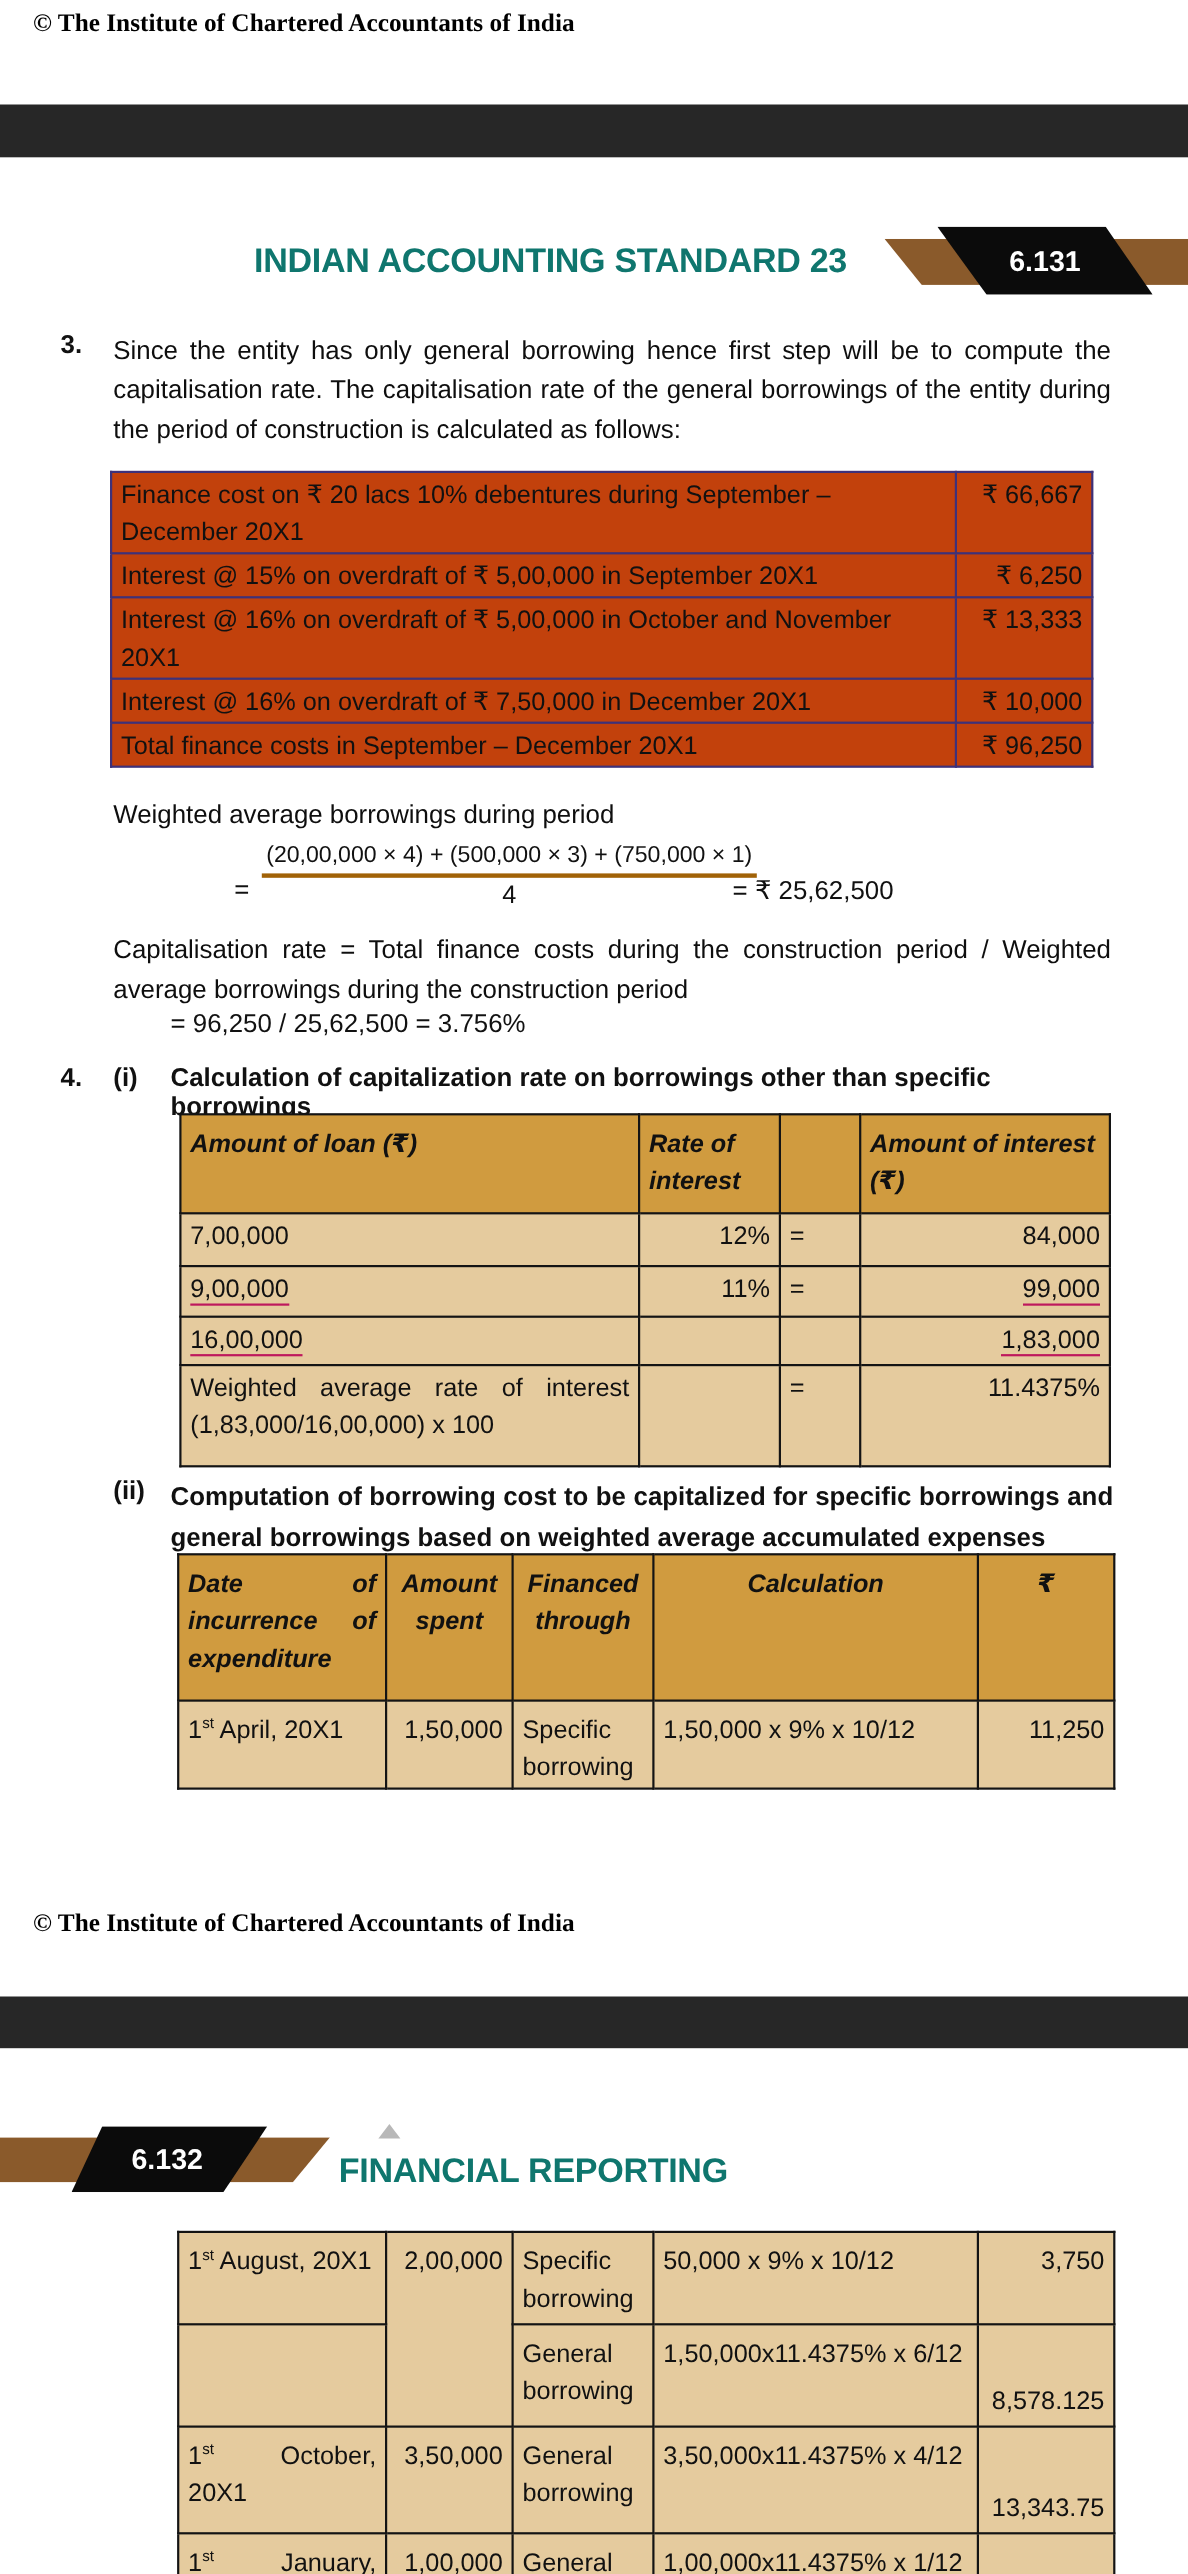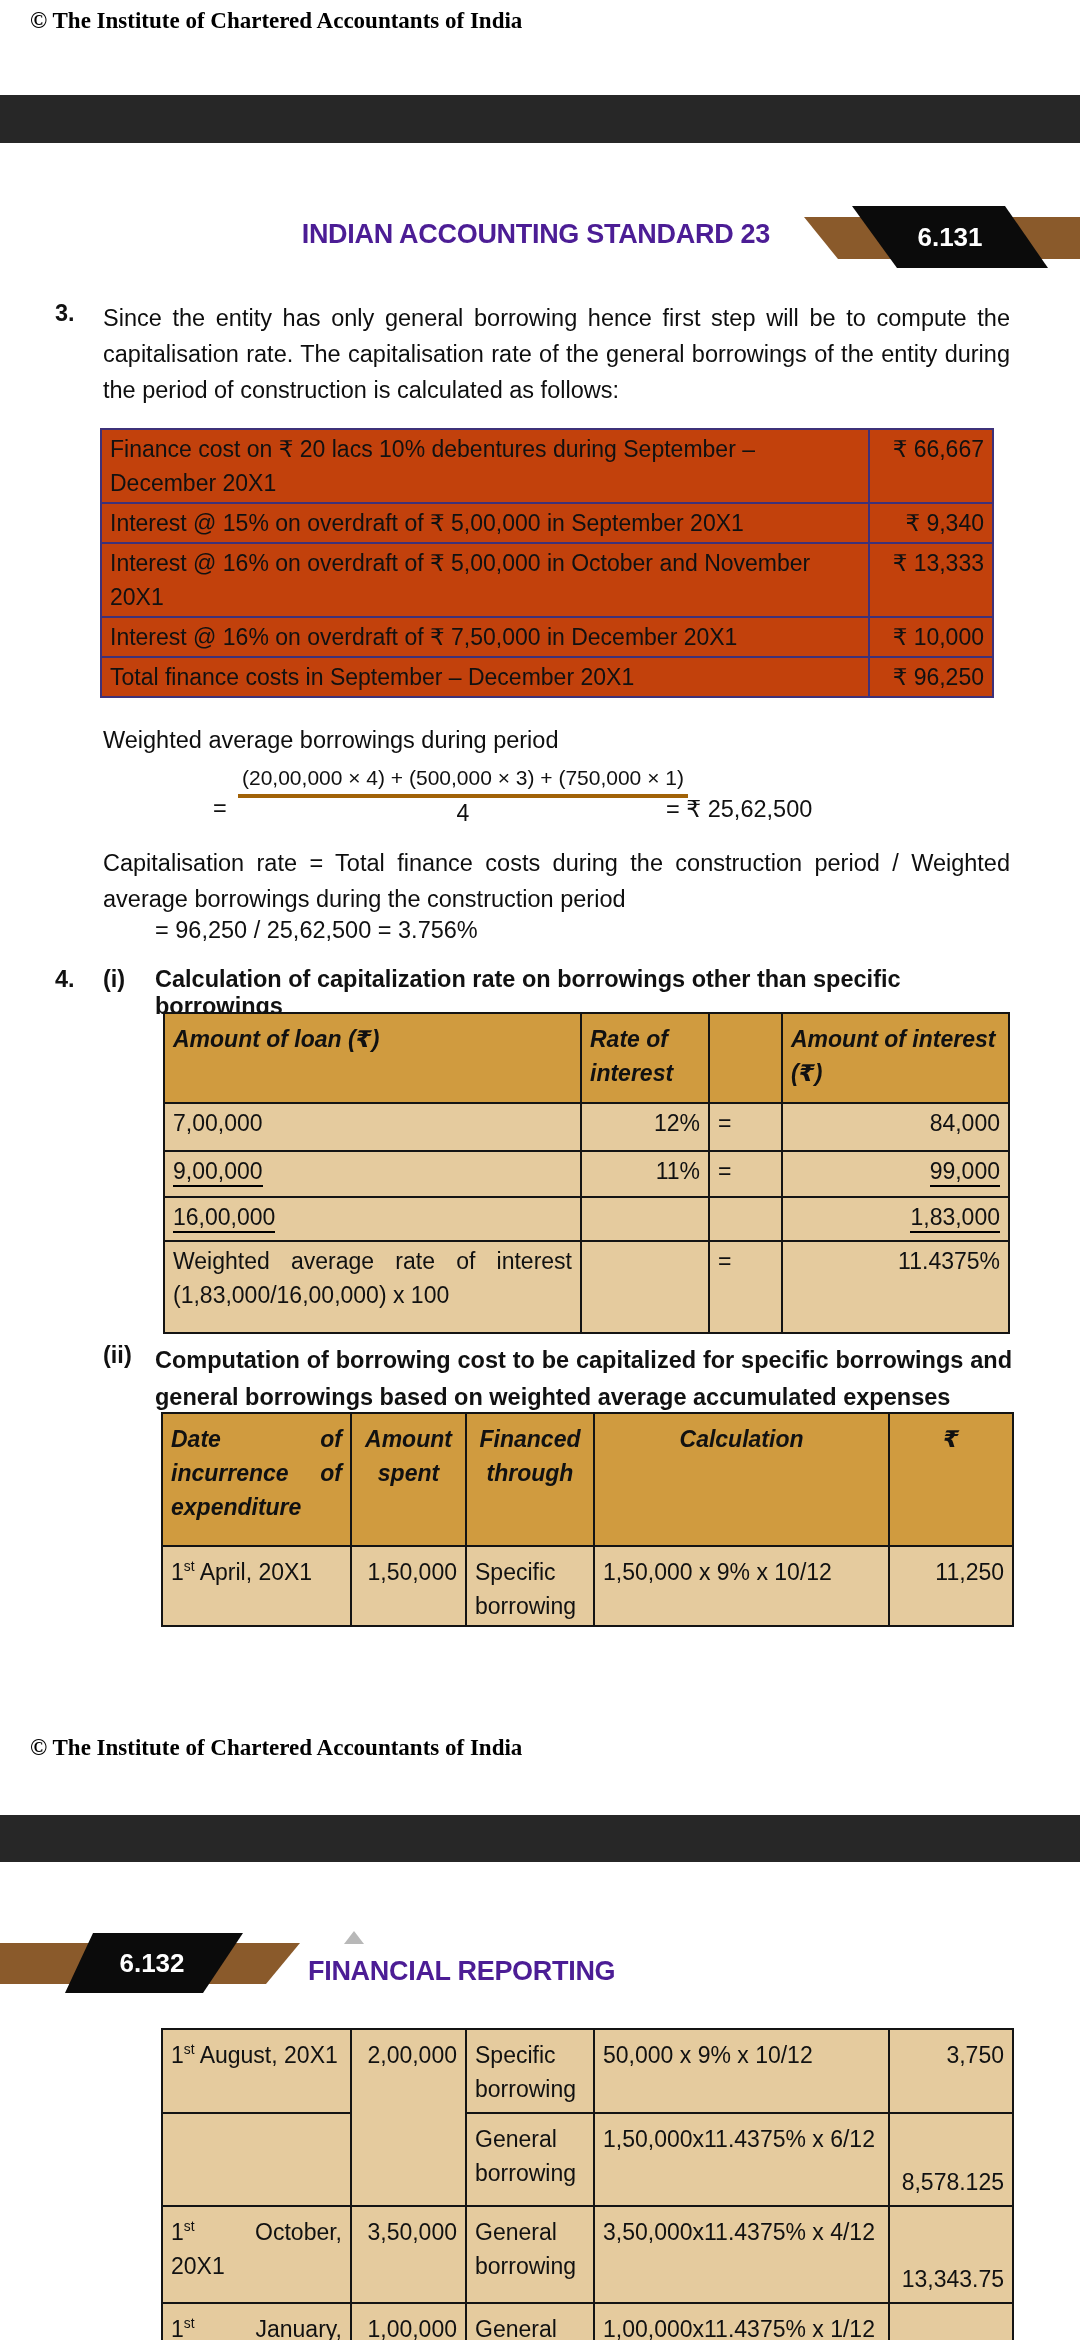--- a/index.html
+++ b/index.html
@@ -17,21 +17,21 @@
   .band1 { left:788px; top:217px; width:292px; height:42px;
            clip-path:polygon(16px 0,100% 0,100% 100%,50px 100%); }
   .band2 { left:0; top:1943px; width:300px; height:41px;
            clip-path:polygon(0 0,100% 0,266px 100%,0 100%); }
   .tab { position:absolute; background:#0b0b0b; color:#fff; font-weight:bold; font-size:26px;
          display:flex; align-items:center; justify-content:center; }
   .tab1 { left:852px; top:206px; width:196px; height:62px;
           clip-path:polygon(0 0,153px 0,100% 100%,45px 100%); }
   .tab2 { left:57px; top:1933px; width:190px; height:60px;
           clip-path:polygon(36px 0,186px 0,146px 100%,8px 100%); }
-  .page-title { position:absolute; font-weight:bold; font-size:27px; color:#4c1d95; letter-spacing:-0.3px; }
+  .page-title { position:absolute; font-weight:bold; font-size:31px; color:#0f766e; letter-spacing:-0.3px; }
   .title1 { right:310px; top:219px; }
   .title2 { left:308px; top:1956px; }
   .scroll-triangle { position:absolute; left:344px; top:1931px; width:0; height:0;
           border-left:10px solid transparent; border-right:10px solid transparent;
           border-bottom:13px solid #b8b8b8; }
 
   
   .doc-text { font-size:23.5px; line-height:36px; color:#0e0e0e; }
   .just { text-align:justify; }
   .num-label { position:absolute; font-size:23.5px; font-weight:bold; }
@@ -65,21 +65,21 @@
   .t-comp { left:161px; top:1412px; width:851px; }
   .t-comp2 { left:161px; top:2028px; width:851px; }
   .t-comp td, .t-comp th, .t-comp2 td, .t-comp2 th { border:2px solid #141414; }
   .t-comp th, .t-comp2 th { background:#d09b3f; font-style:italic; text-align:center; padding-top:8px; }
   .t-comp td, .t-comp2 td { background:#e5cb9e; padding-top:8px; }
   .tr-right { text-align:right; }
   .tr-center { text-align:center; }
   .pre { white-space:pre-line; }
   .spread { display:flex; justify-content:space-between; }
   .vbottom { vertical-align:bottom; padding-bottom:6px; }
-  .u { border-bottom:2px solid #000000; padding-bottom:1px; }
+  .u { border-bottom:2px solid #be185d; padding-bottom:1px; }
   sup { font-size:60%; vertical-align:super; line-height:0; }
   .hdr-justify { text-align:justify; }
 </style>
 </head>
 <body>
 
 <div class="screen">
 
   <div class="copyright" style="top:8px">© The Institute of Chartered Accountants of India</div>
 
@@ -99,21 +99,21 @@
         <col style="width:768px">
         <col style="width:124px">
       </colgroup>
     <tbody>
         <tr>
       <td>Finance cost on ₹ 20 lacs 10% debentures during September – December 20X1</td>
       <td class="val">₹ 66,667</td>
     </tr>
     <tr>
       <td>Interest @ 15% on overdraft of ₹ 5,00,000 in September 20X1</td>
-      <td class="val">₹ 9,340</td>
+      <td class="val">₹ 6,250</td>
     </tr>
     <tr>
       <td>Interest @ 16% on overdraft of ₹ 5,00,000 in October and November 20X1</td>
       <td class="val">₹ 13,333</td>
     </tr>
     <tr>
       <td>Interest @ 16% on overdraft of ₹ 7,50,000 in December 20X1</td>
       <td class="val">₹ 10,000</td>
     </tr>
     <tr>

